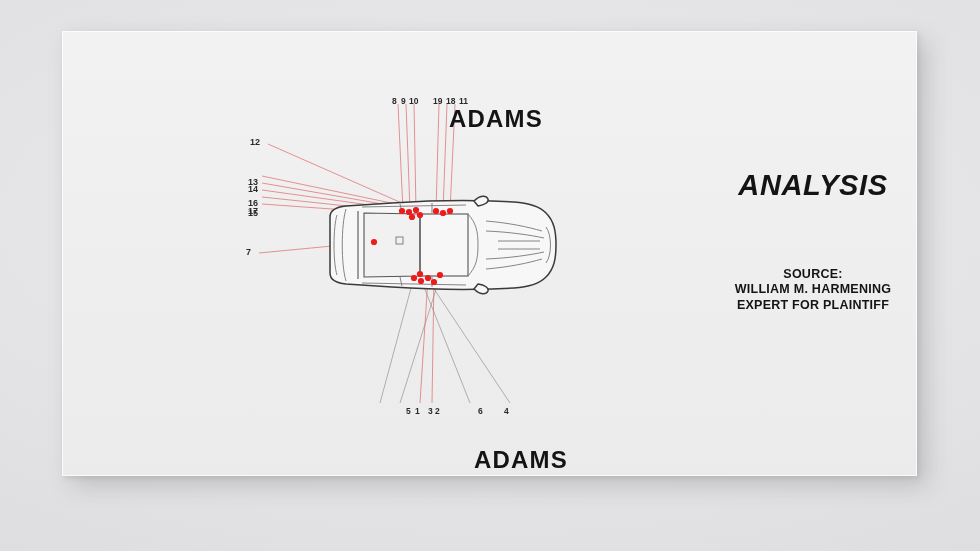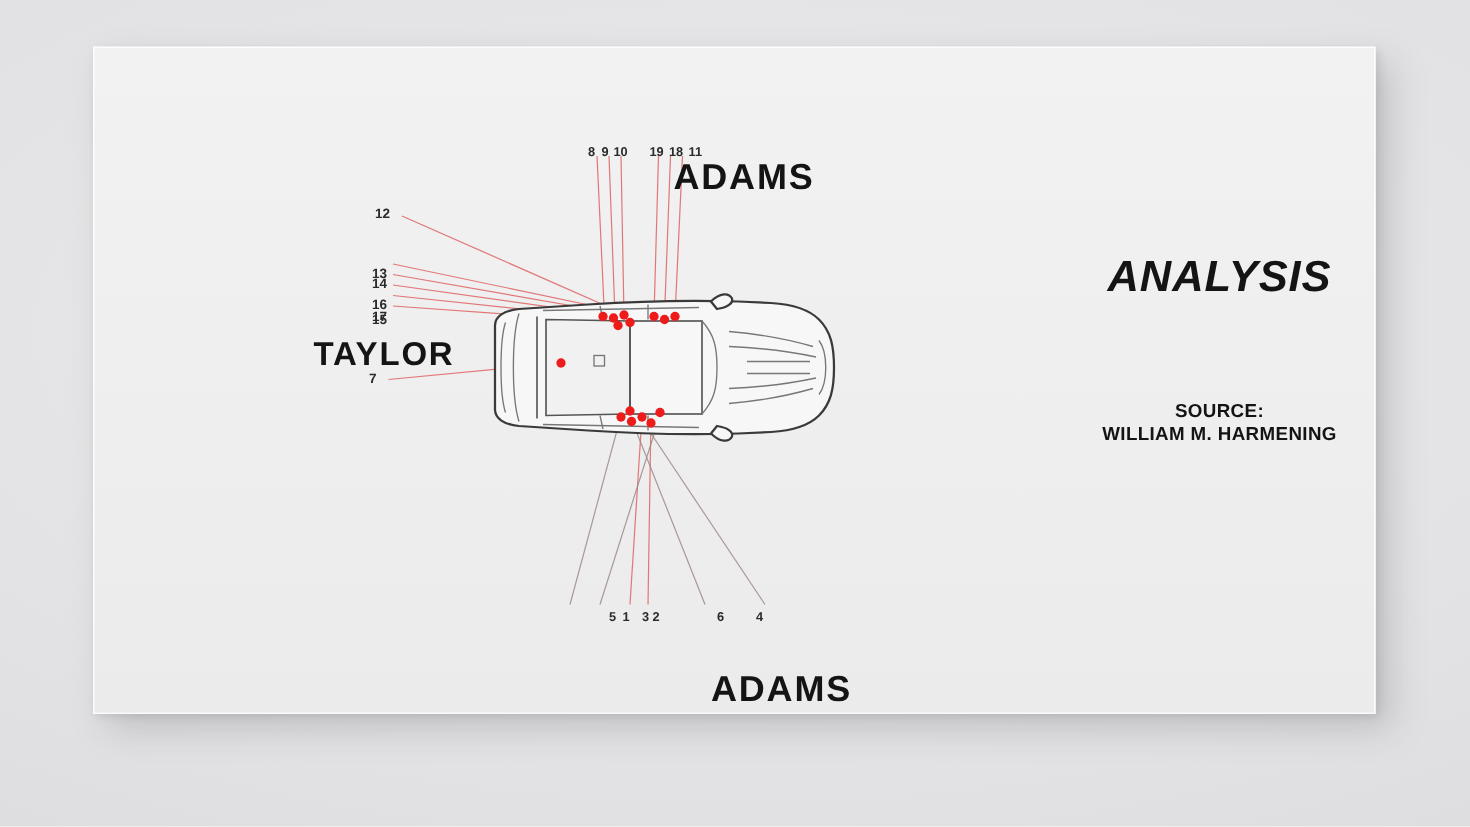--- a/index.html
+++ b/index.html
@@ -177,28 +177,28 @@
         <circle class="dot" cx="372" cy="251" r="3.1"></circle>
         <circle class="dot" cx="378" cy="244" r="3.1"></circle>
       </g>
       <g>
         <circle class="dot" cx="312" cy="211" r="3.1"></circle>
       </g>
     </svg>
 
     <div class="hdr" id="lbl-adams-top">ADAMS</div>
     <div class="hdr" id="lbl-adams-bot">ADAMS</div>
-    <div class="hdr" id="lbl-taylor">TAYLOR</div>
 
     <div id="title">
       <span class="l3">ANALYSIS</span>
     </div>
     <div id="src">
       <div>SOURCE:</div>
       <div>WILLIAM M. HARMENING</div>
+      <div>EXPERT FOR PLAINTIFF</div>
     </div>
 
     <div class="num" style="left:330px;top:65px;">8</div>
     <div class="num" style="left:339px;top:65px;">9</div>
     <div class="num" style="left:347px;top:65px;">10</div>
     <div class="num" style="left:371px;top:65px;">19</div>
     <div class="num" style="left:384px;top:65px;">18</div>
     <div class="num" style="left:397px;top:65px;">11</div>
 
     <div class="num" style="left:344px;top:375px;">5</div>

